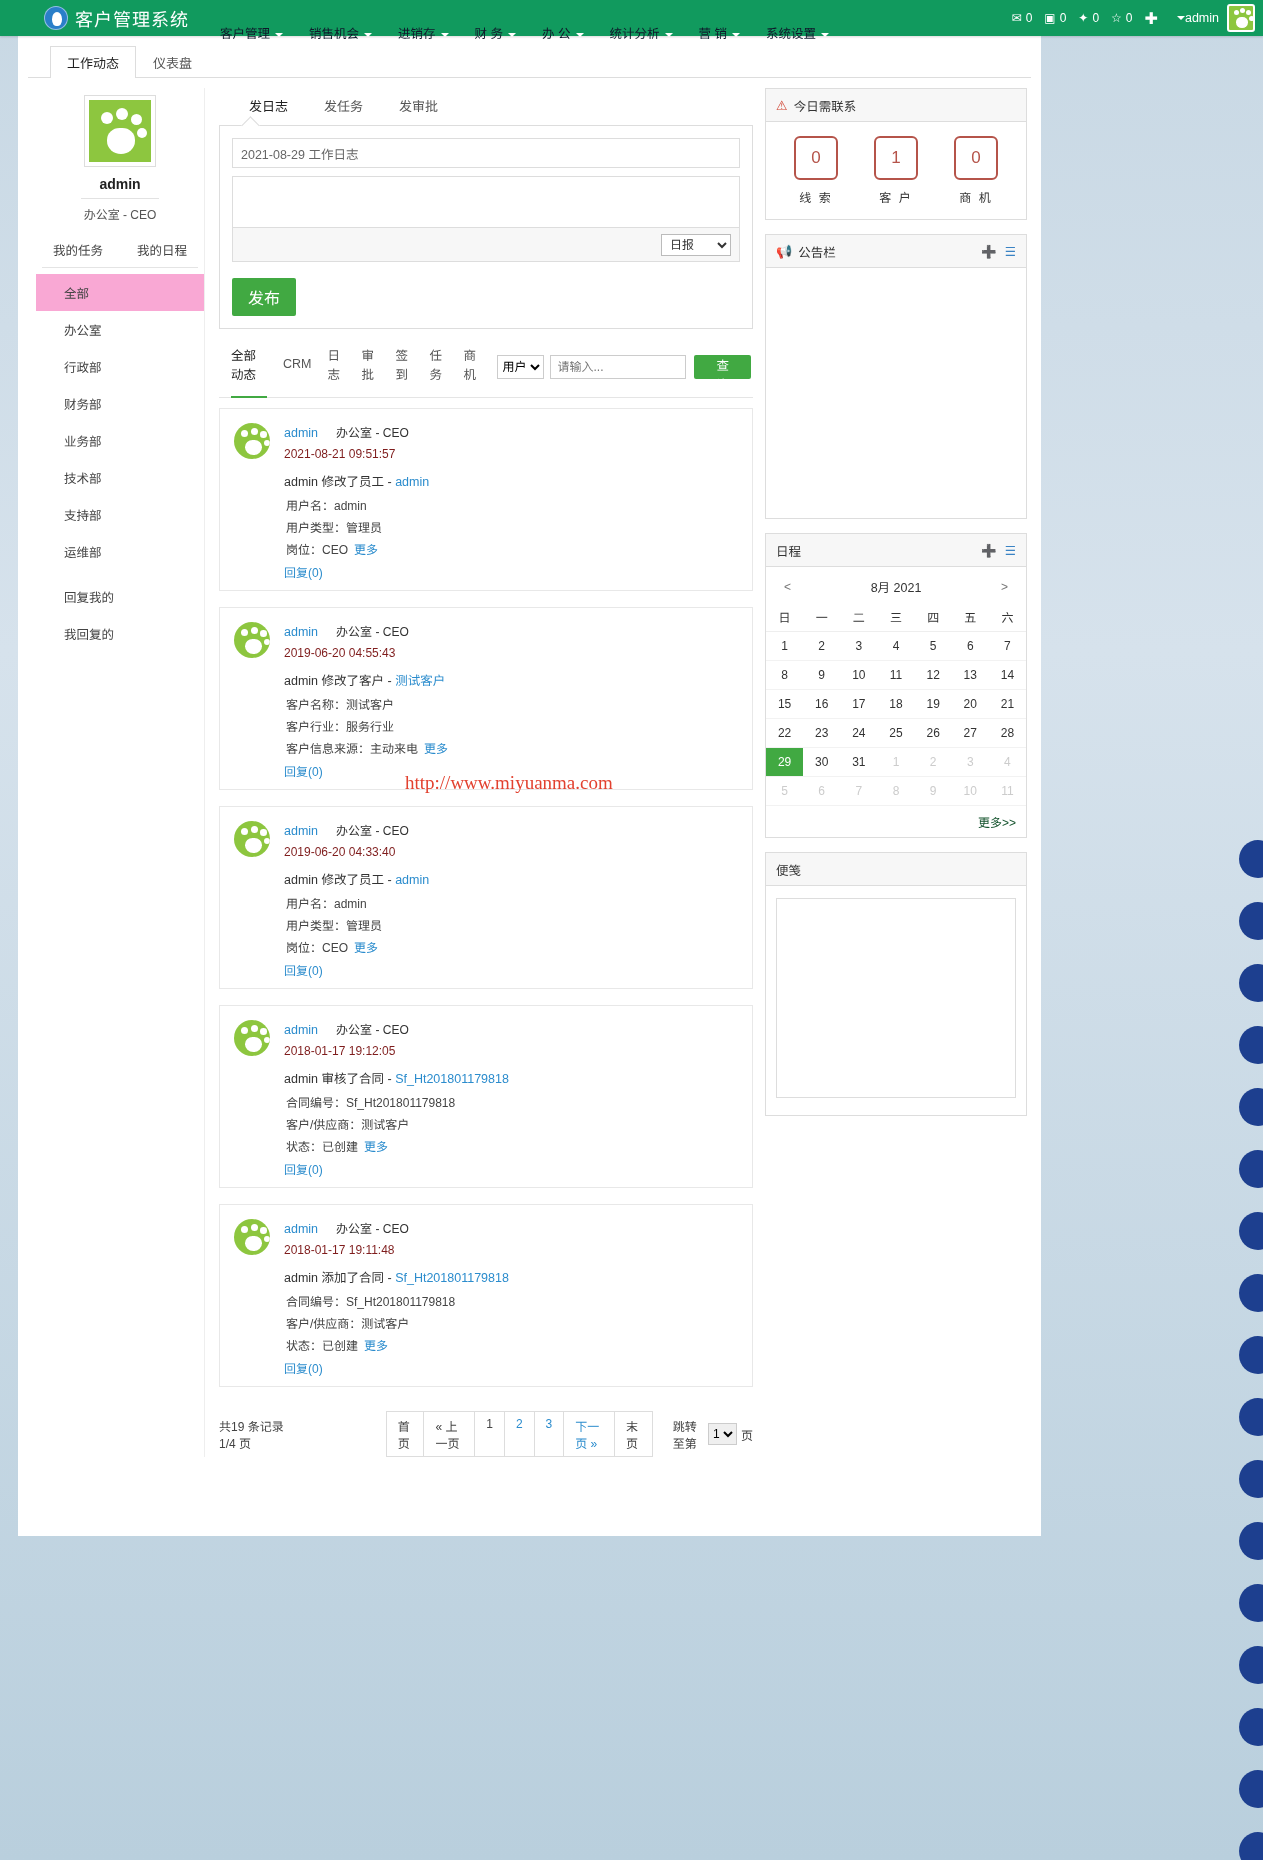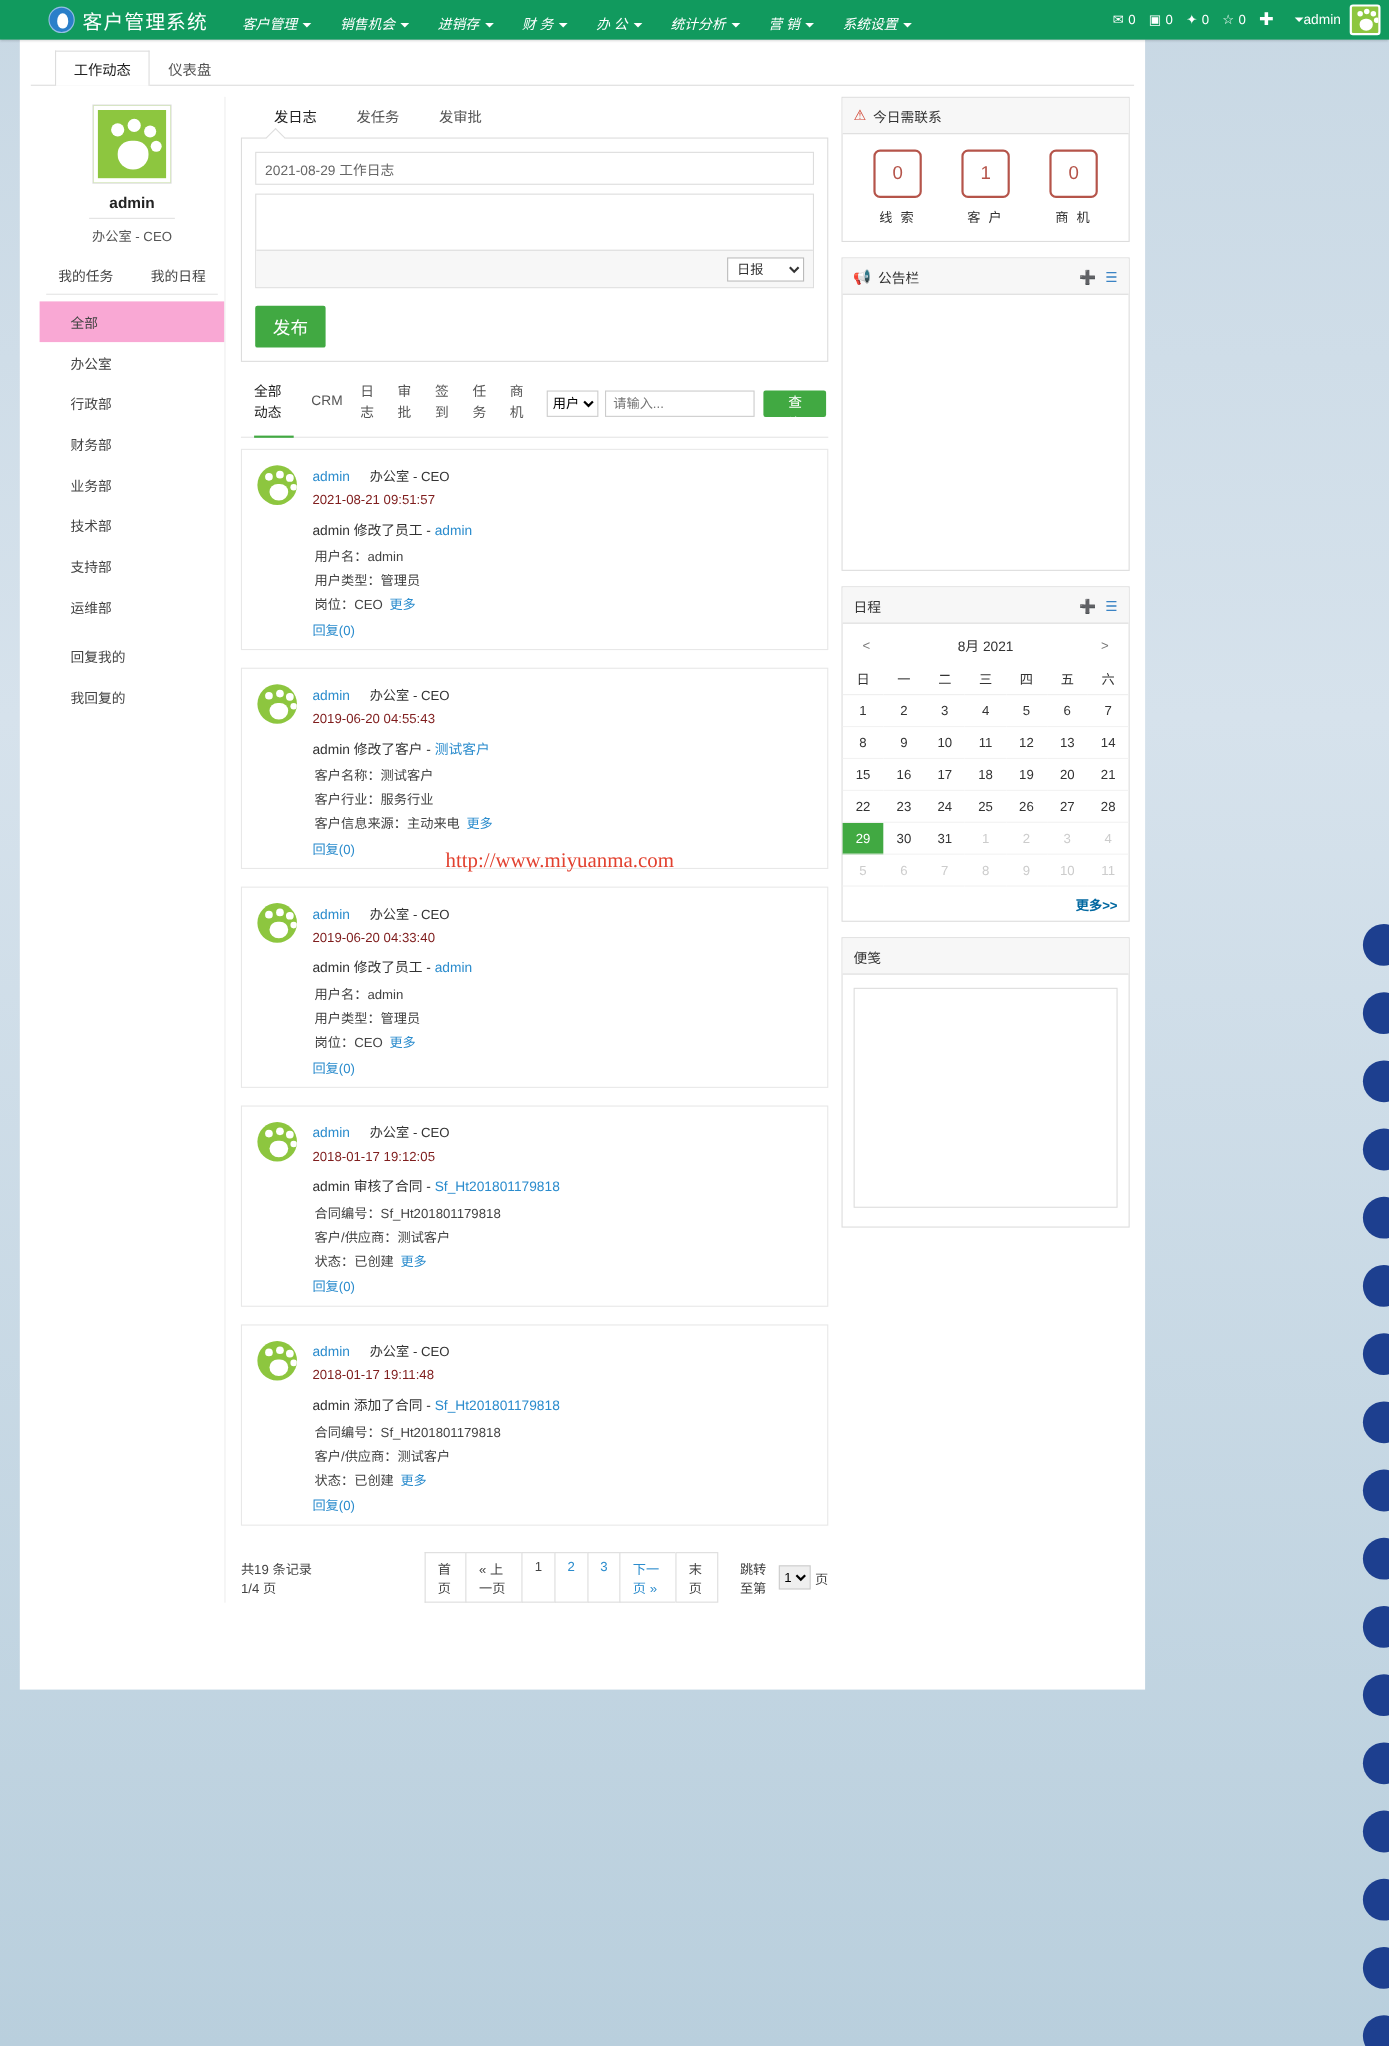--- a/index.html
+++ b/index.html
@@ -44,22 +44,22 @@
     border:1px solid rgba(255,255,255,.5);
   }
   .brand .logo:before{
     content:""; position:absolute; left:7px; top:5px;
     width:10px; height:14px; border-radius:50% 50% 45% 45%;
     background:#fff;
   }
   .brand .name { font-size: 18px; letter-spacing:1px; }
   .navitems { display:flex; align-items:center; }
   .navitem {
-    padding: 4px 13px; height:36px; line-height:36px;
-    font-size:12.5px; cursor:pointer; color:#ffffff;font-style:italic;
+    padding: 16px 13px; height:36px; line-height:36px;
+    font-size:12.5px; cursor:pointer; color:#0f172a;
   }
   .caret { display:inline-block; margin-left:5px; border-left:4px solid transparent;
            border-right:4px solid transparent; border-top:4px solid #fff; vertical-align:middle;}
   .navright { margin-left:auto; display:flex; align-items:center; padding-right:8px; }
   .statitem { display:flex; align-items:center; margin-right:12px; font-size:12px; }
   .statitem .ic { margin-right:4px; display:inline-block; }
   .plusbtn { font-size:16px; margin-right:14px; cursor:pointer;}
   .userbox { display:flex; align-items:center; font-size:12.5px;}
   .userbox .uname { margin-right:8px; }
   .avatar-sq {
@@ -229,21 +229,21 @@
   table.cal th {
     font-weight:normal; font-size:12px; color:#333; padding:6px 0;
     border-bottom:1px solid #eee;
   }
   table.cal td {
     text-align:center; font-size:12px; padding:7px 0; color:#333;
     border-bottom:1px solid #f2f2f2; cursor:pointer;
   }
   table.cal td.dim { color:#ccc; }
   table.cal td.today { background:#41a942; color:#fff; }
-  .calmore { text-align:right; padding:7px 10px; font-size:12px; color:#0369a1; cursor:pointer;font-weight:bold;}
+  .calmore { text-align:right; padding:7px 10px; font-size:12px; color:#14532d; cursor:pointer;}
 
   
   .watermark {
     position:absolute; left:405px; top:772px; z-index:9;
     color:#e2412f; font-size:19px; white-space:nowrap;
     font-family:"Liberation Serif", serif;
   }
 </style>
 </head>
 <body>

